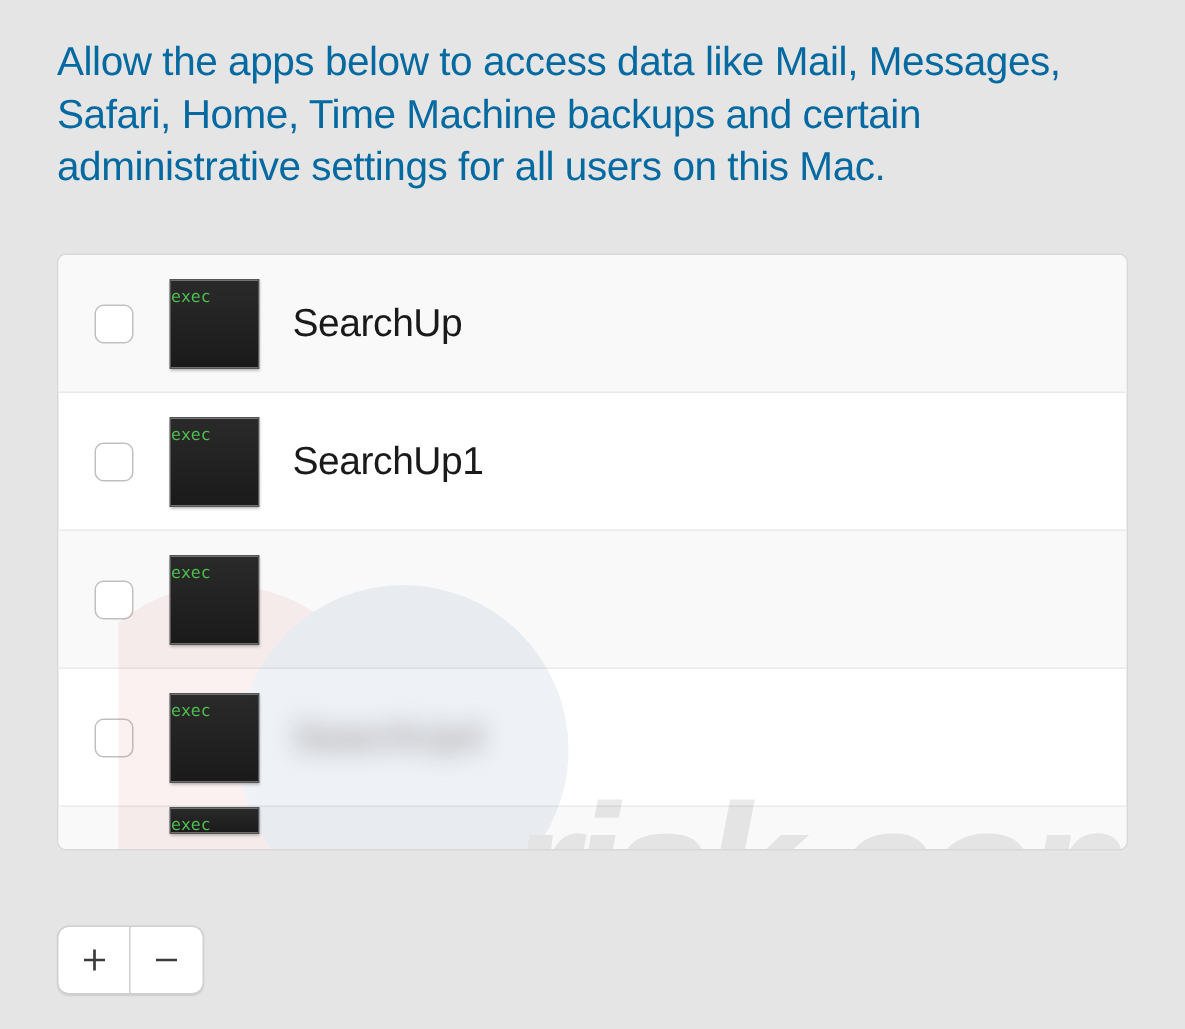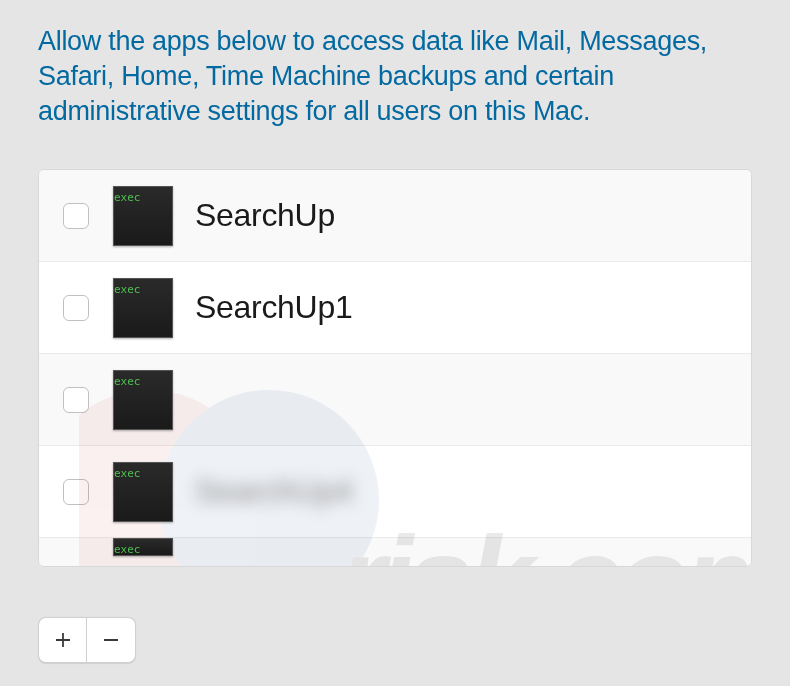--- a/index.html
+++ b/index.html
@@ -72,21 +72,21 @@
     .exec-label {
       position: absolute;
       top: 4px;
       left: 0;
       color: #4fbf4f;
       font-size: 11px;
       font-family: Menlo, Monaco, monospace;
       font-weight: 500;
     }
     .app-name {
-      font-size: 32px;
+      font-size: 26px;
       color: #1a1a1a;
       letter-spacing: -0.3px;
     }
     .app-name.blurred {
       filter: blur(8px);
       color: #888;
       user-select: none;
     }
     .button-bar {
       position: absolute;

